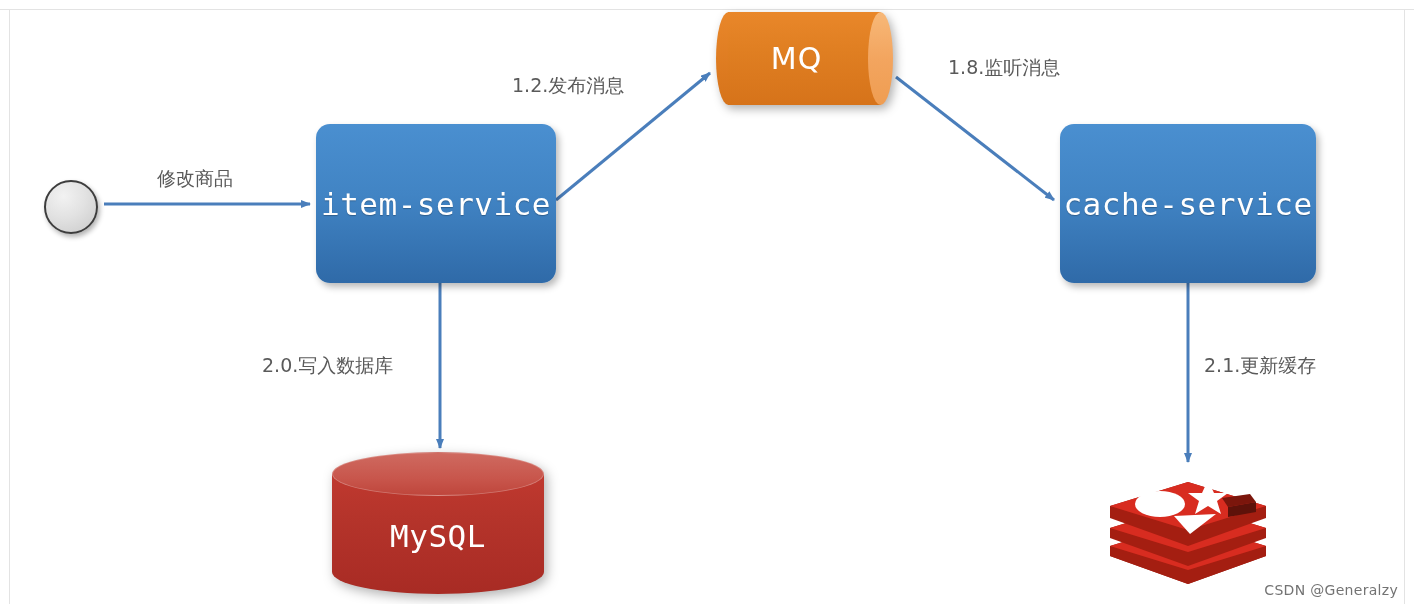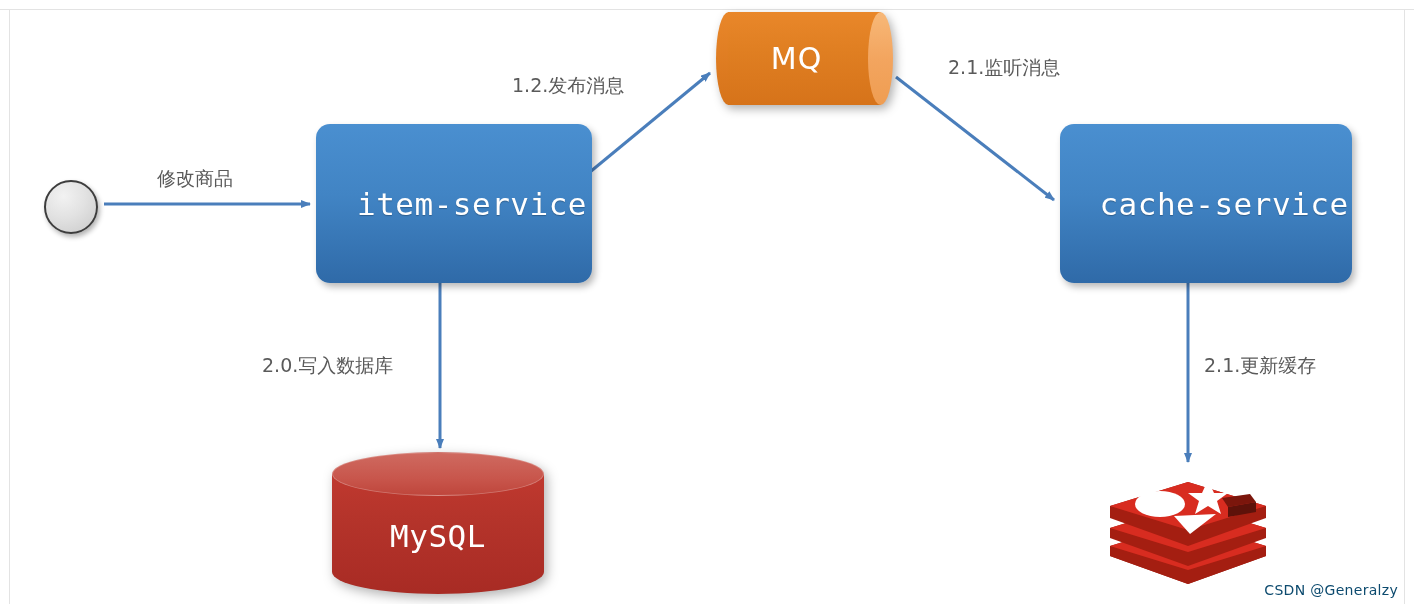--- a/index.html
+++ b/index.html
@@ -31,21 +31,20 @@
 
   
   .service-box {
     position: absolute;
     border-radius: 14px;
     background: linear-gradient(180deg, #4a8fd0 0%, #4184c4 45%, #2f6aa8 100%);
     box-shadow: 3px 4px 7px rgba(0,0,0,0.28);
     display: flex;
     align-items: center;
     justify-content: center;
-    padding-left: 36px;
   }
   .service-box .label {
     color: #ffffff;
     font-family: "DejaVu Sans Mono", "Liberation Mono", monospace;
     font-size: 31px;
     letter-spacing: 0.5px;
     white-space: nowrap;
     text-shadow: 0 1px 1px rgba(0,0,0,0.25);
   }
 
@@ -141,21 +140,21 @@
     font-size: 19px;
     white-space: nowrap;
     font-family: "DejaVu Sans", "Liberation Sans", sans-serif;
   }
 
   
   .watermark {
     position: absolute;
     right: 16px;
     bottom: 6px;
-    color: #0c4a6e;
+    color: #737373;
     font-size: 14px;
     font-family: "DejaVu Sans", "Liberation Sans", sans-serif;
     letter-spacing: 0.3px;
   }
 </style>
 </head>
 <body>
 
 <div id="canvas">
 
@@ -225,21 +224,21 @@
 
       <path d="M118,36 L146,32 L152,40 L124,45 Z" fill="#7b160c"></path>
       <path d="M124,45 L152,40 L152,50 L124,55 Z" fill="#5e120a"></path>
     </svg>
   </div>
 
   <div class="edge-label" style="left:157px; top:166px;">修改商品</div>
 
   <div class="edge-label" style="left:512px; top:56px;margin-top:17px;">1.2.发布消息</div>
 
-  <div class="edge-label" style="left:948px; top:55px;">2.1.监听消息</div>
+  <div class="edge-label" style="left:948px; top:55px;">1.8.监听消息</div>
 
   <div class="edge-label" style="left:262px; top:353px;">2.0.写入数据库</div>
 
   <div class="edge-label" style="left:1204px; top:353px;">2.1.更新缓存</div>
 
   <div class="watermark">CSDN @Generalzy</div>
 
 </div>
 
 </body></html>

